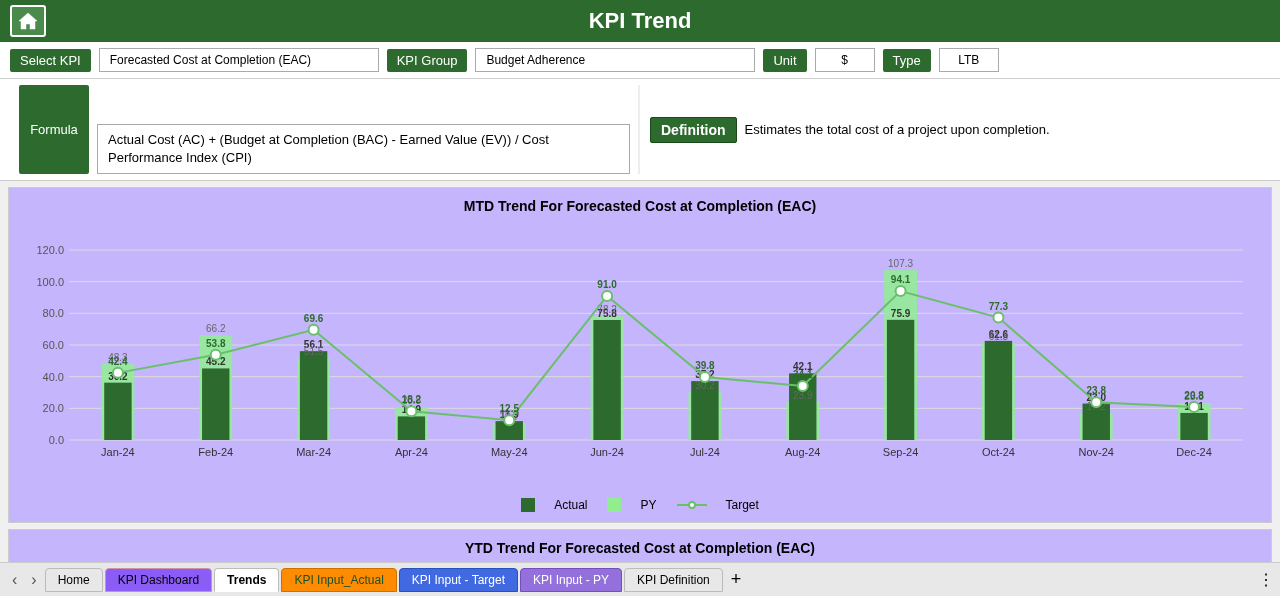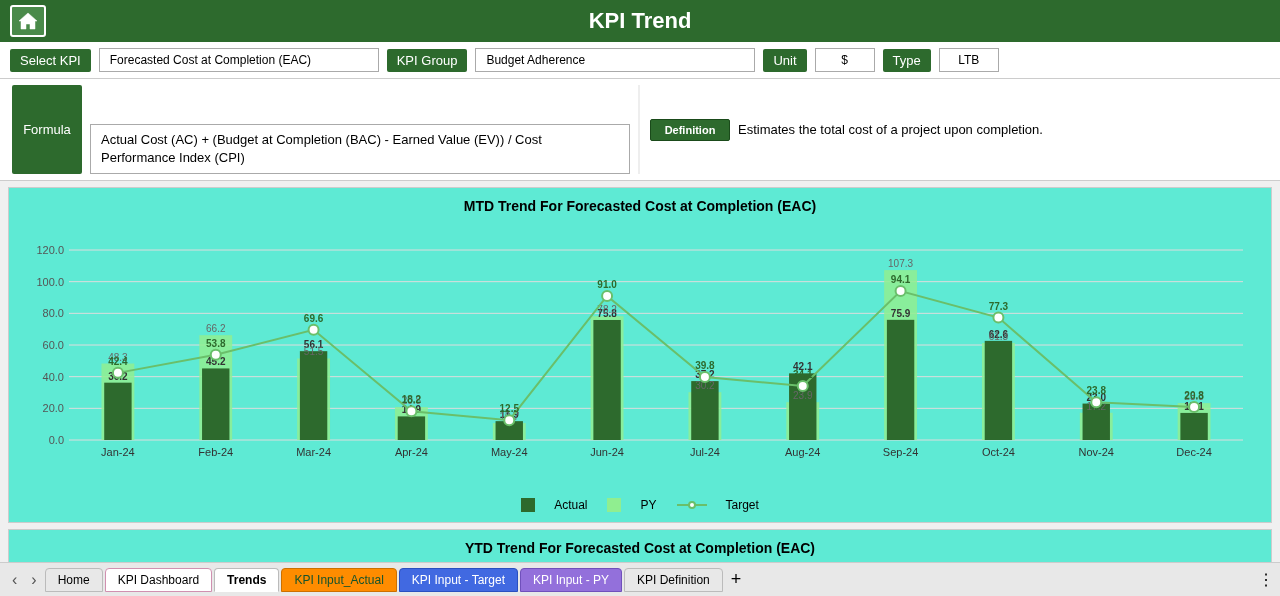--- a/index.html
+++ b/index.html
@@ -59,21 +59,21 @@
     }
     .kpi-value.wide { min-width: 280px; }
     .kpi-value.narrow { min-width: 60px; text-align: center; }
 
     
     .formula-bar {
       background: white;
       border-bottom: 1px solid #ccc;
       display: flex;
       align-items: stretch;
-      padding: 6px 12px;
+      padding: 6px 19px;
       gap: 8px;
       min-height: 60px;
     }
     .formula-section {
       display: flex;
       align-items: center;
       gap: 8px;
       flex: 1;
     }
     .formula-section .kpi-label {
@@ -99,36 +99,36 @@
       align-items: center;
       gap: 8px;
       flex: 1;
       border-left: 2px solid #eee;
       padding-left: 10px;
     }
     .definition-label {
       background: #2d6a2d;
       color: white;
       padding: 4px 10px;
-      font-size: 11px;
+      font-size: 14px;
       font-weight: bold;
       border-radius: 2px;
       white-space: nowrap;
       border: 1px solid #1a4a1a;
       min-width: 80px;
       text-align: center;
     }
     .definition-text {
       font-size: 13px;
       flex: 1;
     }
 
     
     .chart-container {
-      background: #5eead4;
+      background: #c4b5fd;
       margin: 6px 8px;
       border: 1px solid #ccc;
       padding: 10px;
     }
     .chart-title {
       text-align: center;
       font-size: 14px;
       font-weight: bold;
       margin-bottom: 6px;
     }
@@ -360,21 +360,21 @@
 
 <div class="chart-container" style="margin-top:4px;">
   <div class="chart-title">YTD Trend For Forecasted Cost at Completion (EAC)</div>
   <div style="font-size:13px;color:#666;padding-left:8px;">120.0</div>
 </div>
 
 <div class="tab-bar">
   <button class="tab-nav">‹</button>
   <button class="tab-nav">›</button>
   <div class="tab">Home</div>
-  <div class="tab" style="background:#ffffff;border-color:#d090b0;">KPI Dashboard</div>
+  <div class="tab" style="background:#8b5cf6;border-color:#d090b0;">KPI Dashboard</div>
   <div class="tab active" style="background:white;font-weight:bold;">Trends</div>
   <div class="tab" style="background:#ff8c00;color:#14532d;border-color:#cc7000;">KPI Input_Actual</div>
   <div class="tab" style="background:#4169e1;color:white;border-color:#2a50c0;">KPI Input - Target</div>
   <div class="tab" style="background:#9370db;color:#ffffff;border-color:#7050bb;">KPI Input - PY</div>
   <div class="tab">KPI Definition</div>
   <span class="tab-add">+</span>
   <span class="tab-more">⋮</span>
 </div>
 
 </body></html>

